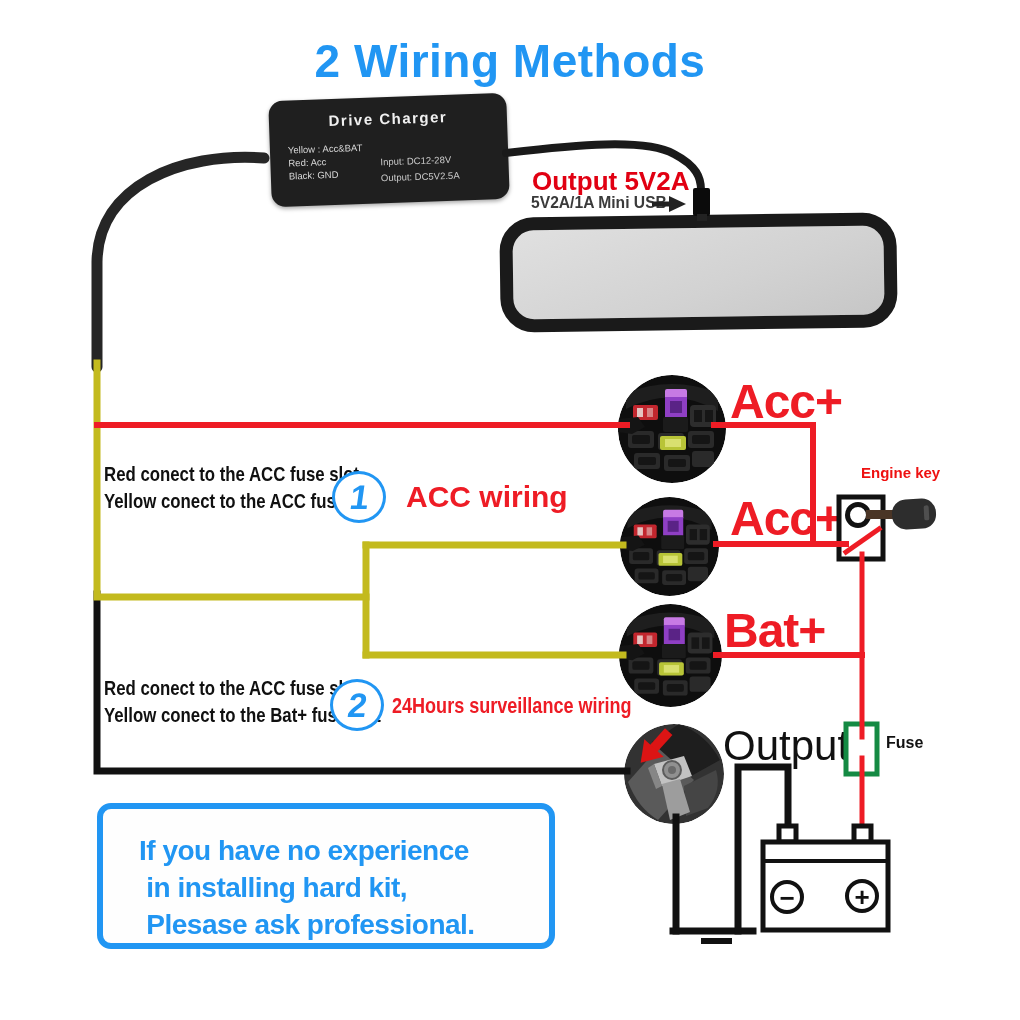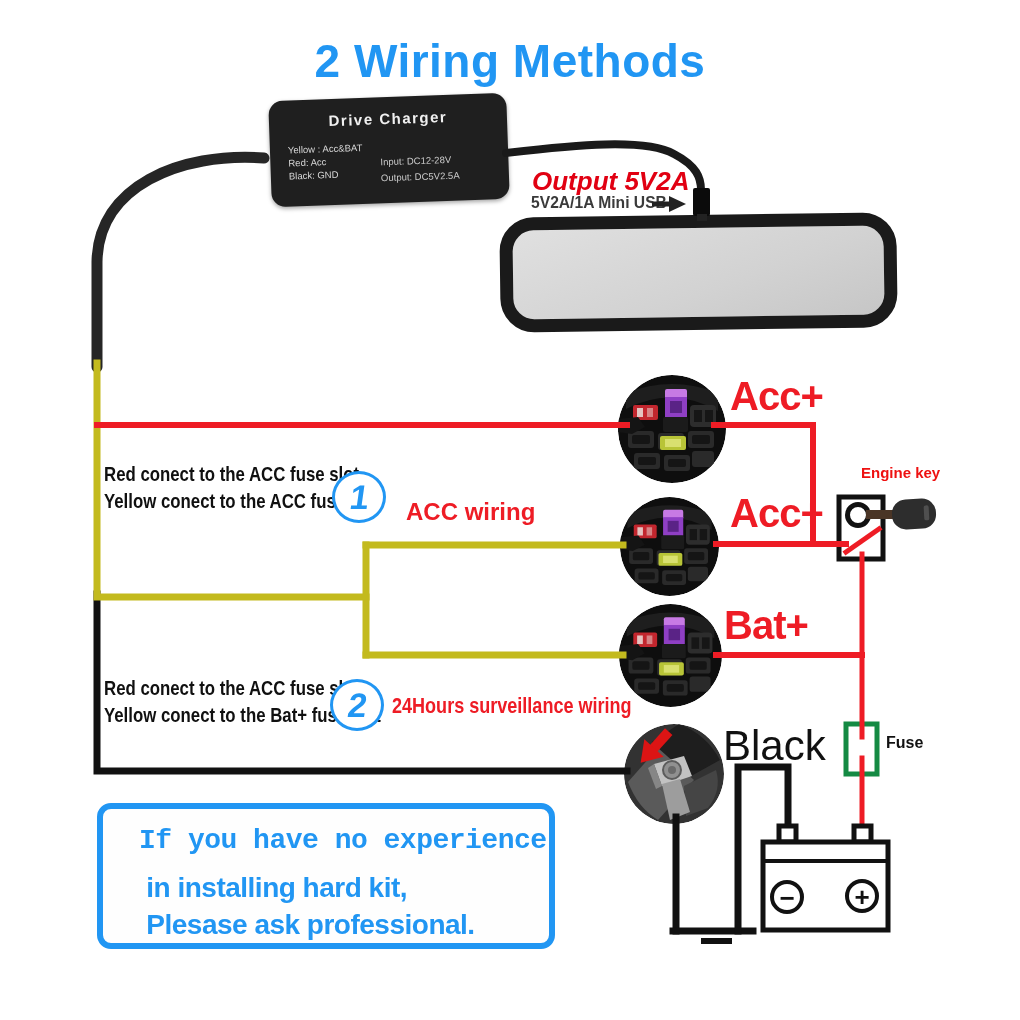--- a/index.html
+++ b/index.html
@@ -22,44 +22,44 @@
   .out1{left:532px;top:166px;font-size:26px;font-weight:bold;}
   .out2{left:531px;top:193px;font-size:17px;font-weight:bold;color:#3a3a3a;transform:scaleX(.92);transform-origin:0 0;}
   
   .photo{border-radius:50%;overflow:hidden;}
   .photo svg{display:block;width:100%;height:100%;}
   .c1{left:618px;top:375px;width:108px;height:108px;}
   .c2{left:620px;top:497px;width:99px;height:99px;}
   .c3{left:619px;top:604px;width:103px;height:103px;}
   .cg{left:624px;top:724px;width:100px;height:100px;}
   
-  .slotlbl{font-size:40px;font-weight:bold;letter-spacing:-1px;}
+  .slotlbl{font-size:48px;font-weight:bold;letter-spacing:-1px;}
   .lbl-acc1{left:730px;top:374px;}
   .lbl-acc2{left:730px;top:491px;}
   .lbl-bat{left:724px;top:603px;text-align:center;}
   .lbl-ground{left:723px;top:722px;font-size:42px;color:#111;font-weight:normal;letter-spacing:0;}
   .lbl-engine{left:861px;top:464px;font-size:15px;font-weight:bold;}
   .lbl-fuse{left:886px;top:734px;font-size:16px;font-weight:bold;color:#111;}
   
   .mblock{color:#101010;font-size:21px;font-weight:bold;line-height:27px;transform:scaleX(.8);
           transform-origin:0 0;white-space:nowrap;}
   .m1{left:104px;top:460px;}
   .m2{left:104px;top:674px;}
   .numcircle{border:3px solid;border-radius:50%;display:flex;align-items:center;justify-content:center;
              font-weight:bold;background:#fff;}
   .n1{left:332px;top:471px;width:48px;height:46px;font-size:34px;}
   .n2{left:330px;top:679px;width:48px;height:46px;font-size:34px;}
   .numcircle span{display:block;transform:skewX(-8deg);}
   .mname{font-weight:bold;white-space:nowrap;}
-  .mname1{left:406px;top:498px;font-size:24px;}
+  .mname1{left:406px;top:480px;font-size:30px;}
   .mname2{left:392px;top:693px;font-size:22px;transform:scaleX(.82);transform-origin:0 0;}
   
   .note{left:97px;top:803px;width:446px;height:134px;border:6px solid;border-radius:14px;background:#fefefe;}
   .note-line{position:absolute;left:36px;font-size:28px;font-weight:bold;white-space:pre;letter-spacing:-.5px;}
-  .nl1{top:16px;font-family:Liberation Mono, monospace;} .nl2{top:63px;} .nl3{top:100px;}
+  .nl1{top:26px;} .nl2{top:63px;} .nl3{top:100px;}
   svg.overlay{position:absolute;left:0;top:0;pointer-events:none;}
   svg.defsonly{position:absolute;width:0;height:0;}
 </style>
 </head>
 <body>
 
 <div class="stage">
 
   <svg class="defsonly">
     <defs>
@@ -123,21 +123,21 @@
       <div>Black: GND</div>
     </div>
     <div class="charger-specs">
       <div>Input: DC12-28V</div>
       <div>Output: DC5V2.5A</div>
     </div>
   </div>
 
   <div class="abs mirror"></div>
 
-  <div class="abs out1" style="color:#E10012;font-style:italic;">Output 5V2A</div>
+  <div class="abs out1" style="color:#E10012;">Output 5V2A</div>
   <div class="abs out2">5V2A/1A Mini USB</div>
 
   <div class="abs photo c1">
     <svg viewBox="0 0 108 108">
         <use href="#fusebox"></use>
       </svg>
   </div>
   <div class="abs photo c2">
     <svg viewBox="0 0 108 108">
         <use href="#fusebox"></use>
@@ -150,21 +150,21 @@
   </div>
   <div class="abs photo cg">
     <svg viewBox="0 0 100 100">
         <use href="#groundphoto"></use>
       </svg>
   </div>
 
   <div class="abs slotlbl lbl-acc1" style="color:#EE1C25;">Acc+</div>
   <div class="abs slotlbl lbl-acc2" style="color:#EE1C25;">Acc+</div>
   <div class="abs slotlbl lbl-bat" style="color:#EE1C25;">Bat+</div>
-  <div class="abs slotlbl lbl-ground">Black</div>
+  <div class="abs slotlbl lbl-ground">Output</div>
   <div class="abs lbl-engine" style="color:#EE1111;">Engine key</div>
   <div class="abs lbl-fuse">Fuse</div>
 
   <div class="abs mblock m1">
     <div>Red conect to the ACC fuse slot</div>
     <div>Yellow conect to the ACC fuse slot</div>
   </div>
   <div class="abs numcircle n1" style="color:#2196F3;border-color:#2196F3;">
     <span>1</span>
   </div>

